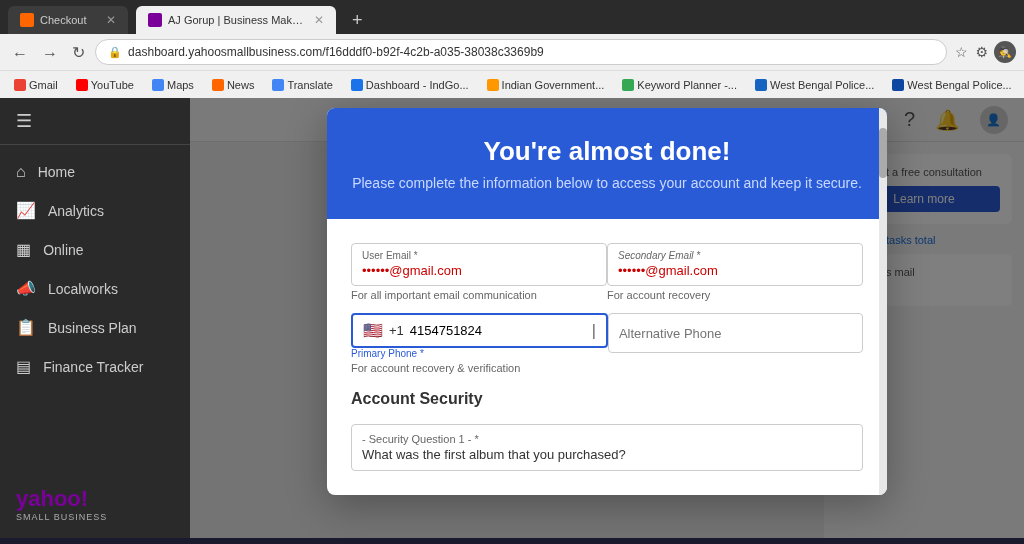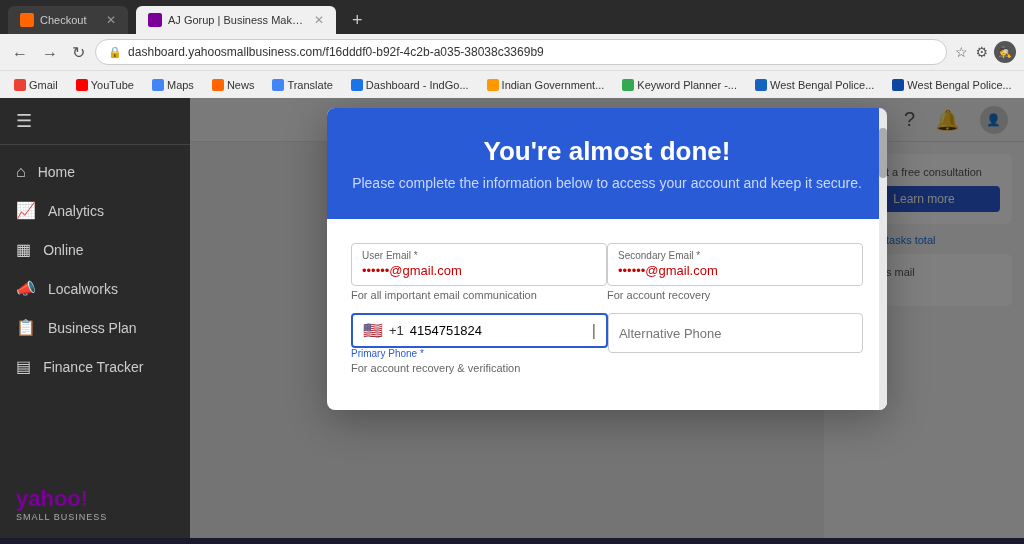--- a/index.html
+++ b/index.html
@@ -237,21 +237,21 @@
           <div class="form-row">
             <div class="form-group">
               <div style="position:relative;border:1px solid #ccc;border-radius:4px;padding:6px 10px;">
                 <div style="font-size:10px;color:#666;">User Email *</div>
                 <input type="text" class="form-input" style="border: none; outline: none; padding: 0px; width: 100%; font-size: 13px; color: rgb(204, 0, 0);" value="••••••@gmail.com">
               </div>
               <div class="form-help">For all important email communication</div>
             </div>
             <div class="form-group">
               <div style="position:relative;border:1px solid #ccc;border-radius:4px;padding:6px 10px;">
-                <div style="font-size:10px;color:#666;">Secondary Email *</div>
+                <div style="font-size:10px;color:#666;font-style:italic;">Secondary Email *</div>
                 <input type="text" class="form-input" style="border: none; outline: none; padding: 0px; width: 100%; font-size: 13px; color: rgb(204, 0, 0);" value="••••••@gmail.com">
               </div>
               <div class="form-help">For account recovery</div>
             </div>
           </div>
 
           <div class="form-row">
             <div class="form-group">
               <div class="phone-input-wrapper">
                 <div style="font-size:10px;color:#2a5bd7;position:absolute;margin-top:-22px;background:white;padding:0 2px;">
@@ -264,20 +264,27 @@
               <div style="font-size:10px;color:#2a5bd7;margin-bottom:2px;">Primary Phone *</div>
               <div class="form-help">For account recovery &amp; verification</div>
             </div>
             <div class="form-group">
               <div style="border:1px solid #ccc;border-radius:4px;padding:10px;">
                 <input type="text" class="form-input" style="border: none; outline: none; padding: 0px; width: 100%; font-size: 13px; color: #8b5cf6;" placeholder="Alternative Phone">
               </div>
             </div>
           </div>
 
+          <div style="margin-top:16px;">
+            <div class="section-title">Account Security</div>
+            <div class="security-question-wrapper">
+              <div class="security-question-label">- Security Question 1 - *</div>
+              <div class="security-question-value">What was the first album that you purchased?</div>
+            </div>
+          </div>
 
         </div>
 
         <div style="position:absolute;right:0;top:0;width:8px;height:100%;background:#e8e8e8;">
           <div style="width:8px;height:50px;background:#aaa;border-radius:4px;margin-top:20px;"></div>
         </div>
 
       </div>
     </div>
 

